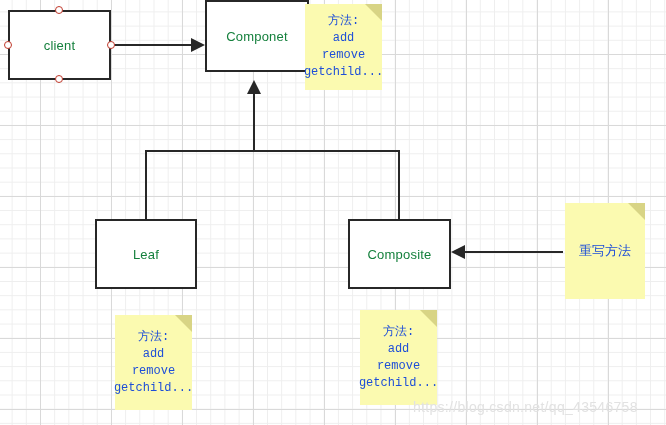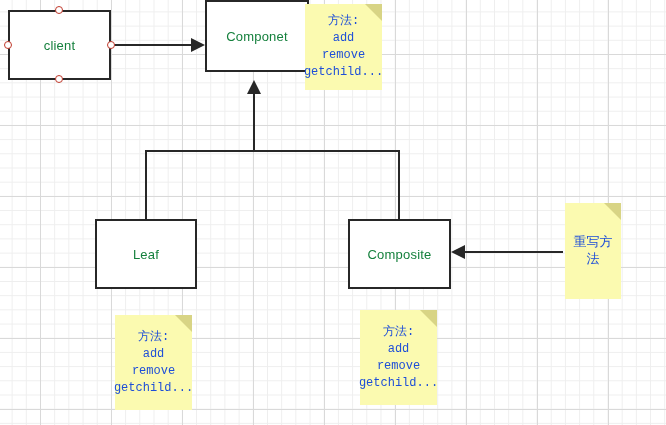--- a/index.html
+++ b/index.html
@@ -132,21 +132,21 @@
     height: 0;
     border-top: 17px solid #d8d485;
     border-left: 17px solid transparent;
   }
   .sticky .sticky-text {
     white-space: pre-line;
   }
   #sticky-component { left: 305px; top: 4px;   width: 77px;  height: 86px; }
   #sticky-leaf      { left: 115px; top: 315px; width: 77px;  height: 95px; }
   #sticky-composite { left: 360px; top: 310px; width: 77px;  height: 95px; }
-  #sticky-override  { left: 565px; top: 203px; width: 56px;  height: 96px; font-size: 13px; }
+  #sticky-override  { left: 565px; top: 203px; width: 80px;  height: 96px; font-size: 13px; }
 
   
   #watermark {
     position: absolute;
     left: 413px;
     top: 399px;
     color: #e2e2e2;
     font-size: 14px;
     letter-spacing: 0.3px;
     white-space: nowrap;
@@ -214,14 +214,15 @@
 add
 remove
 getchild...</span>
   </div>
 
   <div class="sticky" id="sticky-override">
     <span class="fold"></span>
     <span class="sticky-text">重写方法</span>
   </div>
 
+  <div id="watermark">https://blog.csdn.net/qq_43546758</div>
 
 </div>
 
 </body></html>

